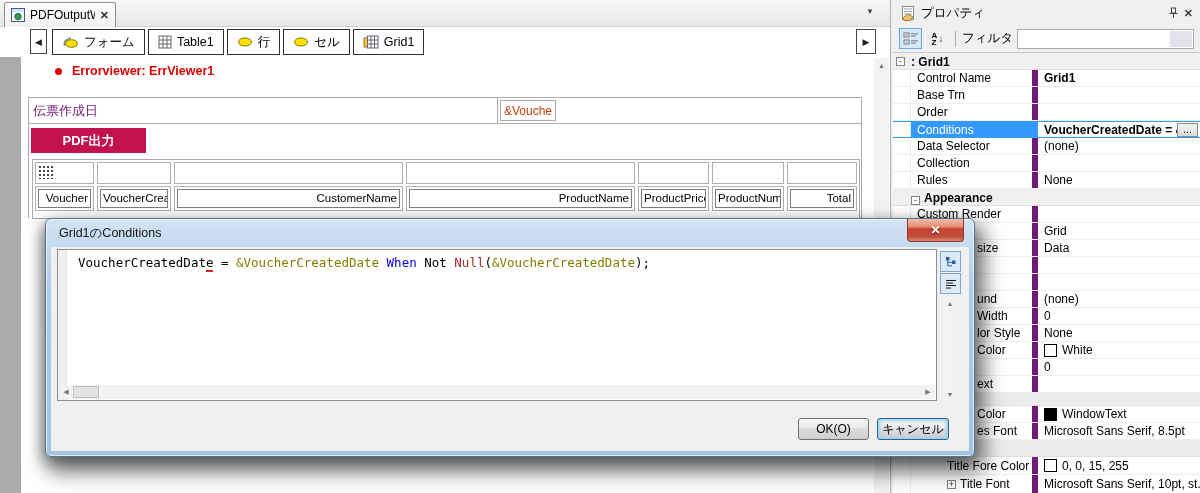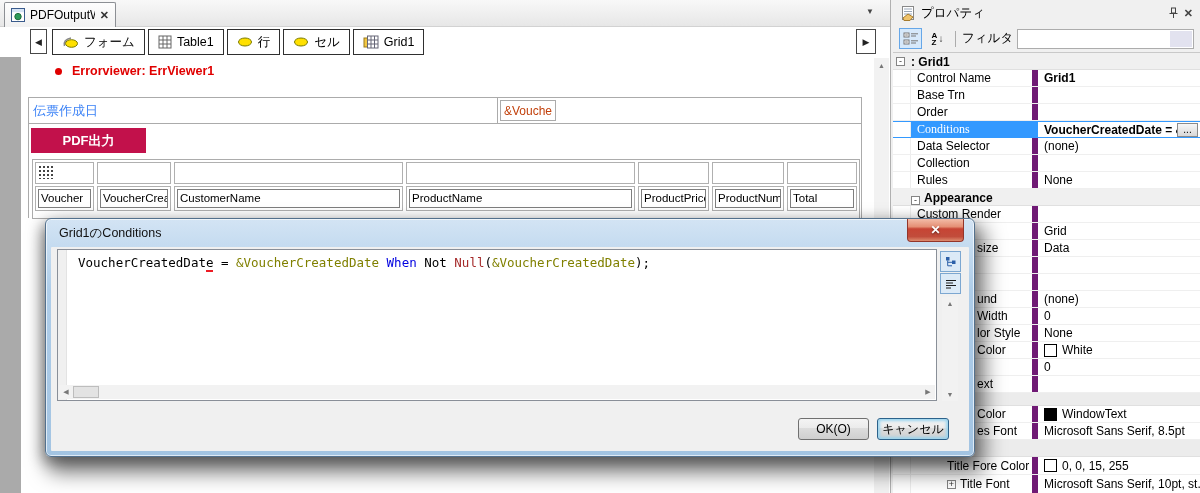--- a/index.html
+++ b/index.html
@@ -32,38 +32,38 @@
   .tb-ic { display:flex; align-items:center; }
 
   #error-line { position:absolute; left:55px; top:64px; display:flex; align-items:center; gap:10px;
                 color:#E00000; font-weight:bold; font-size:12.5px; }
   .err-bullet { width:7px; height:7px; border-radius:50%; background:#E00000; }
 
   #form-box { position:absolute; left:28px; top:97px; width:834px; height:121px;
               border:1px solid #ABABAB; border-bottom:none; background:#fff; }
   .f-row1 { height:26px; border-bottom:1px solid #ABABAB; display:flex; }
   .f-cell1 { width:469px; border-right:1px solid #ABABAB; display:flex; align-items:center;
-             padding-left:4px; color:#3b82f6; font-size:13px; }
+             padding-left:4px; color:#701a75; font-size:13px; }
   .f-cell2 { flex:1; padding:2px 0 0 2px; }
   .var-box { width:56px; height:21px; border:1px solid #ABABAB; font-size:12px; color:#c2410c;
              display:flex; align-items:center; padding:0 3px; background:#fff; }
   .f-row2 { height:33px; position:relative; }
   #pdf-btn { position:absolute; left:2px; top:4px; width:115px; height:25px; background:#C2114B;
              color:#fff; font-weight:bold; font-size:13px; border:none;
              display:flex; align-items:center; justify-content:center; }
   .f-grid { position:absolute; left:3px; top:61px; width:828px; height:60px;
             border:1px solid #ACACAC; padding:2px; background:#fff; }
   #grid-header-row { display:flex; gap:3px; margin-bottom:2px; }
   #grid-data-row { display:flex; gap:3px; }
   .g-hcell { border:1px solid #B0B0B0; height:22px; background:#fff; position:relative; flex:none; }
   .dots-pattern { position:absolute; left:2px; top:2px; width:15px; height:14px;
                   background-image:radial-gradient(#444 0.8px, transparent 1px); background-size:4px 4px; }
   .g-dcell { border:1px solid #B0B0B0; height:25px; background:#fff; padding:2px; flex:none; }
   .g-inner { border:1px solid #7E7E7E; height:100%; font-size:11.5px; padding:0 2px; line-height:17px;
-             overflow:hidden; white-space:nowrap; background:#fff; }
+             overflow:hidden; white-space:nowrap; background:#fff;text-align:right; }
 
   #main-vscroll { position:absolute; left:874px; top:58px; width:15px; height:435px; background:#F2F2F2; }
   #main-vscroll .sb-arrow { height:15px; display:flex; align-items:center; justify-content:center;
                             font-size:7px; color:#777; }
 
   
   #splitter { position:absolute; left:890px; top:0; width:3px; height:493px; background:#F0F0F0;
               border-left:1px solid #B0B0B0; }
 
   
@@ -90,21 +90,21 @@
   .prow.sep { background:#ECECEC; border-bottom:1px solid #E0E0E0; }
   .pgut { width:18px; flex:none; border-right:1px solid #EDEDED; display:flex; align-items:center;
           padding-left:3px; }
   .prow.header .pgut, .prow.header2 .pgut, .prow.sep .pgut { border-right:none; }
   .phead { flex:1; display:flex; align-items:flex-end; font-weight:bold; gap:4px; overflow:hidden;
            white-space:nowrap; }
   .pname { width:127px; flex:none; display:flex; align-items:center; padding:0 4px 0 6px;
            overflow:hidden; white-space:nowrap; border-right:6px solid #701a75; gap:4px; }
   .pname.frag { padding-left:66px; }
   .pname.indent { padding-left:36px; }
-  .prow.sel .pname { background:#3399FF; color:#fff; border-right-color:#3399FF;font-family:Liberation Serif, serif; }
+  .prow.sel .pname { background:#3399FF; color:#fff; border-right-color:#3399FF; }
   .prow.sel { border-bottom-color:#3399FF; border-top:1px solid #3399FF; height:17px; }
   .pvalue { flex:1; display:flex; align-items:center; padding-left:6px; overflow:hidden;
             white-space:nowrap; position:relative; }
   .swatch { width:13px; height:13px; border:1px solid #000; margin-right:5px; flex:none; }
   .dots-btn { position:absolute; right:2px; top:1px; width:21px; height:14px; font-size:10px;
               line-height:8px; background:linear-gradient(#F7F7F7,#D8D8D8); border:1px solid #8A8A8A;
               font-family:"Liberation Sans",sans-serif; }
   .expander { width:9px; height:9px; flex:none; border:1px solid #848484; background:#fff;
               font-size:9px; line-height:7px; text-align:center; color:#333; font-weight:normal; }
 

